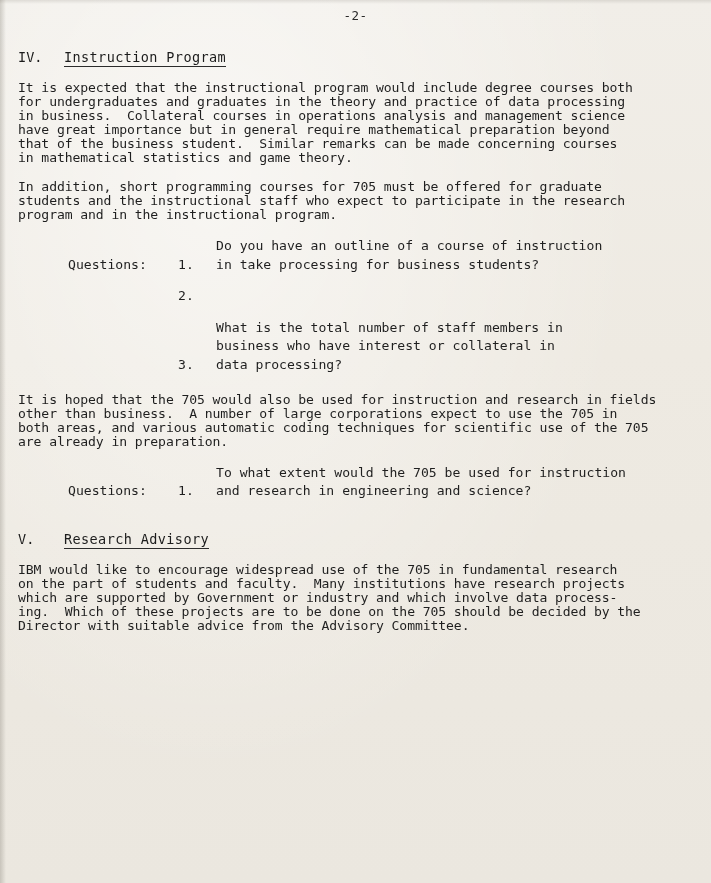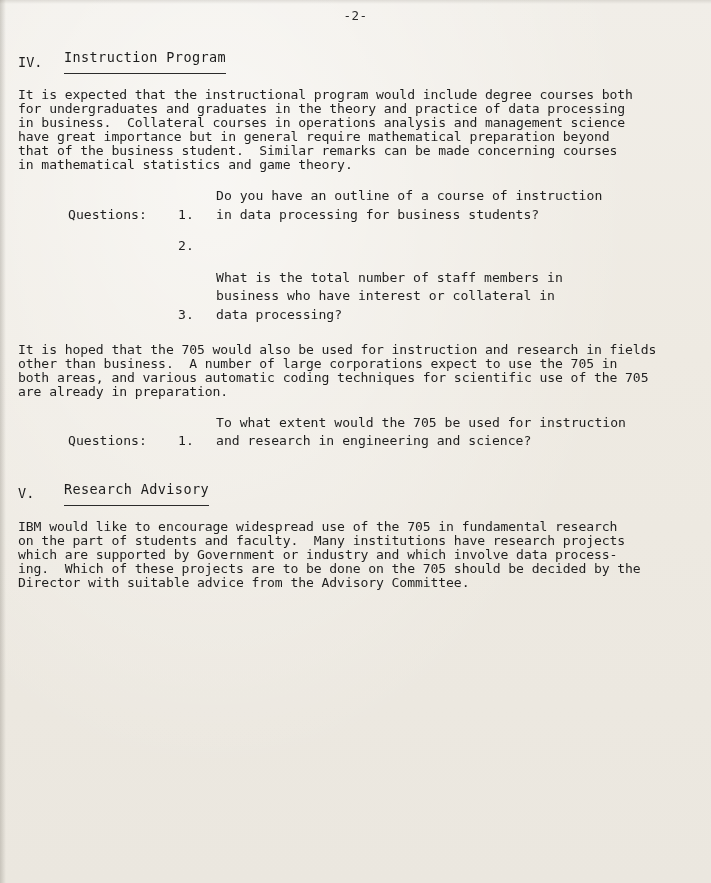--- a/index.html
+++ b/index.html
@@ -47,33 +47,33 @@
     margin-top: 8px;
     color: #2a2a2a;
   }
   .body-wrap {
     margin-top: 26px;
     padding-left: 18px;
     padding-right: 22px;
   }
   .section-head {
     display: flex;
-    align-items: center;
+    align-items: flex-start;
     margin-bottom: 14px;
   }
   .sec-num {
     width: 46px;
     font-size: 13.5px;
     color: #1c1c1c;
     flex: 0 0 46px;
   }
   .sec-title {
     font-size: 13.5px;
     border-bottom: 1px solid #2b2b2b;
-    padding-bottom: 8px;
+    padding-bottom: 1px;
     letter-spacing: 0.4px;
   }
   p.para {
     font-size: 13.1px;
     line-height: 14px;
     margin: 0 0 15px 0;
     letter-spacing: -0.1px;
     white-space: pre-wrap;
     color: #1f1f1f;
   }
@@ -123,27 +123,30 @@
       <div class="sec-num">IV.</div>
       <div class="sec-title">Instruction Program</div>
     </div>
 
     <p class="para">It is expected that the instructional program would include degree courses both
 for undergraduates and graduates in the theory and practice of data processing
 in business.  Collateral courses in operations analysis and management science
 have great importance but in general require mathematical preparation beyond
 that of the business student.  Similar remarks can be made concerning courses
 in mathematical statistics and game theory.</p>
+    <p class="para">In addition, short programming courses for 705 must be offered for graduate
+students and the instructional staff who expect to participate in the research
+program and in the instructional program.</p>
 
     <div class="q-block">
       <div class="q-row">
         <div class="q-label">Questions:</div>
         <div class="q-num">1.</div>
         <div class="q-text">Do you have an outline of a course of instruction
-in data processing for business students?</div>
+in take processing for business students?</div>
       </div>
       <div class="q-row">
         <div class="q-label"></div>
         <div class="q-num">2.</div>
       </div>
       <div class="q-row">
         <div class="q-label"></div>
         <div class="q-num">3.</div>
         <div class="q-text">What is the total number of staff members in
 business who have interest or collateral in

